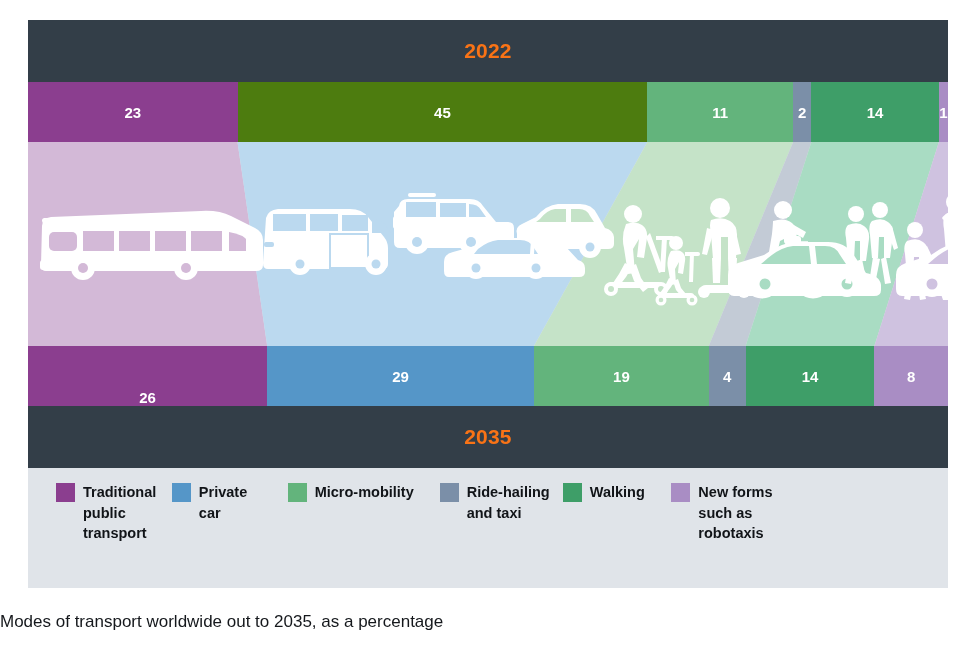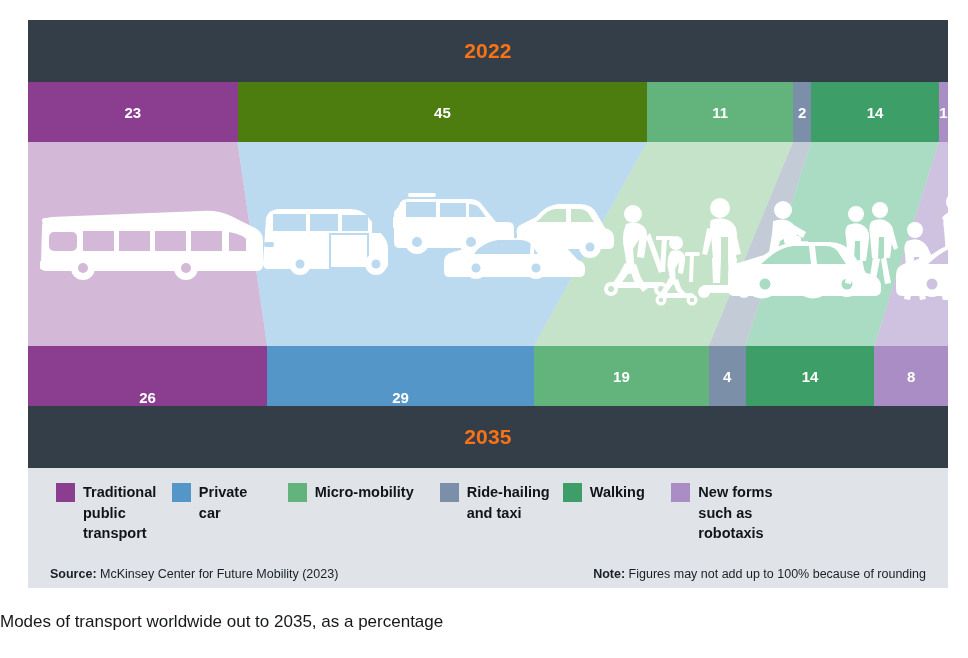--- a/index.html
+++ b/index.html
@@ -316,21 +316,21 @@
           </g>
 
         </g>
       </svg>
     </div>
 
     <div class="segbar bottom" id="bar-bottom">
         <div class="seg" style="left: 0px; width: 239.2px; background: rgb(139, 62, 143); align-items: flex-end;">
           <span>26</span>
         </div>
-        <div class="seg" style="left: 239.2px; width: 266.8px; background: rgb(85, 150, 200); align-items: flex-end;">
+        <div class="seg" style="left: 239.2px; width: 266.8px; background: rgb(85, 150, 200);">
           <span>29</span>
         </div>
         <div class="seg" style="left: 506px; width: 174.8px; background: rgb(99, 180, 124);">
           <span>19</span>
         </div>
         <div class="seg" style="left: 680.8px; width: 36.8px; background: rgb(123, 143, 168);">
           <span>4</span>
         </div>
         <div class="seg" style="left: 717.6px; width: 128.8px; background: rgb(62, 158, 104);">
           <span>14</span>
@@ -370,26 +370,18 @@
           <span class="legend-label">Walking</span>
         </div>
         <div class="legend-item" style="flex: 0 0 15%;">
           <span class="swatch" style="background: rgb(169, 141, 196);"></span>
           <span class="legend-label">New forms
 such as
 robotaxis</span>
         </div>
       </div>
 
-    <div class="footer">
-      <div class="foot-src">
-        <span class="foot-key">Source:</span><span> McKinsey Center for Future Mobility (2023)</span>
-      </div>
-      <div class="foot-note">
-        <span class="foot-key">Note:</span><span> Figures may not add up to 100% because of rounding</span>
-      </div>
-    </div>
 
   </div>
 
   <div class="caption">Modes of transport worldwide out to 2035, as a percentage</div>
 
 </div>
 
 </body></html>

